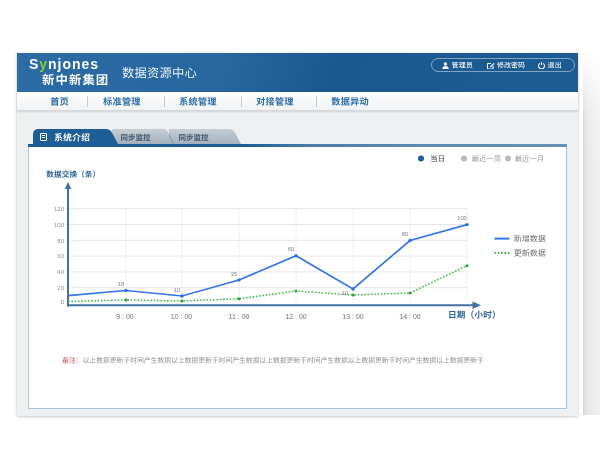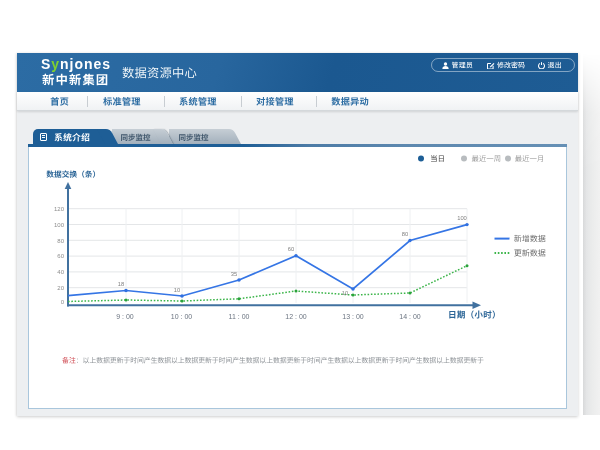--- a/index.html
+++ b/index.html
@@ -3,21 +3,21 @@
 *{margin:0;padding:0;box-sizing:border-box}
 html,body{width:600px;height:450px;background:#fff;font-family:"Liberation Sans",sans-serif;overflow:hidden;position:relative}
 #rightband{position:absolute;left:583px;top:53px;width:17px;height:362px;
  background:linear-gradient(to right,#d8d9da 0%,#e5e6e7 22%,#ebecec 55%,#f1f1f1 100%);
  -webkit-mask-image:linear-gradient(to bottom,rgba(0,0,0,0) 0,rgba(0,0,0,.85) 60px,#000 120px,#000 100%);
  mask-image:linear-gradient(to bottom,rgba(0,0,0,0) 0,rgba(0,0,0,.85) 60px,#000 120px,#000 100%);}
 #card{position:absolute;left:17px;top:53px;width:561px;height:363px;background:#edeff1;
  box-shadow:0 1px 3px rgba(0,0,0,.18), -1px 0 2px rgba(0,0,0,.06);}
 #hdr{position:absolute;left:17px;top:53px;width:561px;height:39px;
  background:linear-gradient(107deg,#2c6ca4 0%,#28669e 36%,#1b5890 56%,#1e5c94 100%);}
-#logoS{position:absolute;left:41px;top:56px;width:90px;height:14px;color:#fff;
+#logoS{position:absolute;left:29px;top:56px;width:90px;height:14px;color:#fff;
  font:700 14px "Liberation Sans",sans-serif;letter-spacing:.95px}
 #logoS .gy{color:#7fd12e}
 #pill{position:absolute;left:430.5px;top:58.3px;width:144px;height:13.5px;border:1px solid rgba(255,255,255,.45);border-radius:8px}
 .picon{position:absolute}
 #nav{position:absolute;left:17px;top:92px;width:561px;height:19px;
  background:linear-gradient(#ffffff,#f0f2f4);border-bottom:1px solid #d4d8db;box-shadow:0 1px 2px rgba(0,0,0,.12)}
 .nsep{position:absolute;top:96px;width:1px;height:11px;background:#c8cdd2}
 #tabline{position:absolute;left:28px;top:144.4px;width:539px;height:2.8px;background:linear-gradient(to right,#1e5e96 0%,#1e5e96 40%,#4c7ba6 52%,#5d88af 70%,#6690b5 100%)}
 #panel{position:absolute;left:28px;top:147.2px;width:539px;height:261.8px;background:#fff;
  border-left:1px solid #a9c6dc;border-right:1px solid #a9c6dc;border-bottom:1px solid #a9c6dc}

